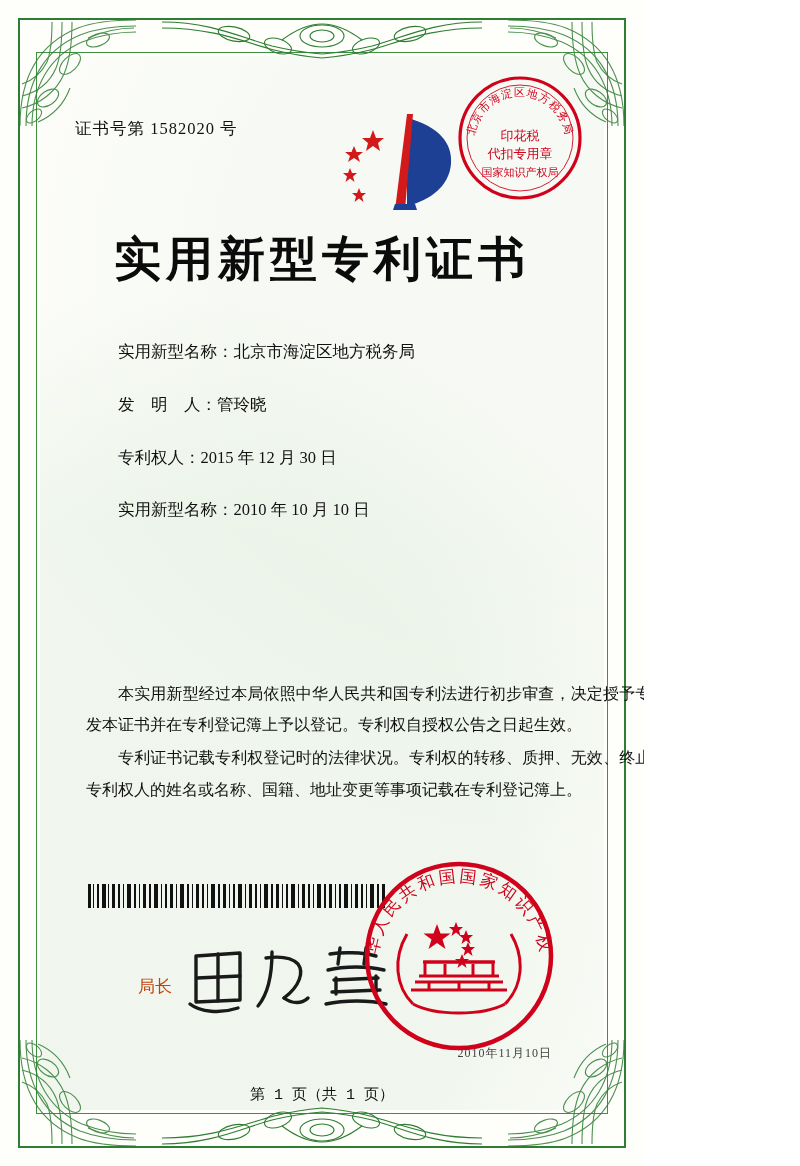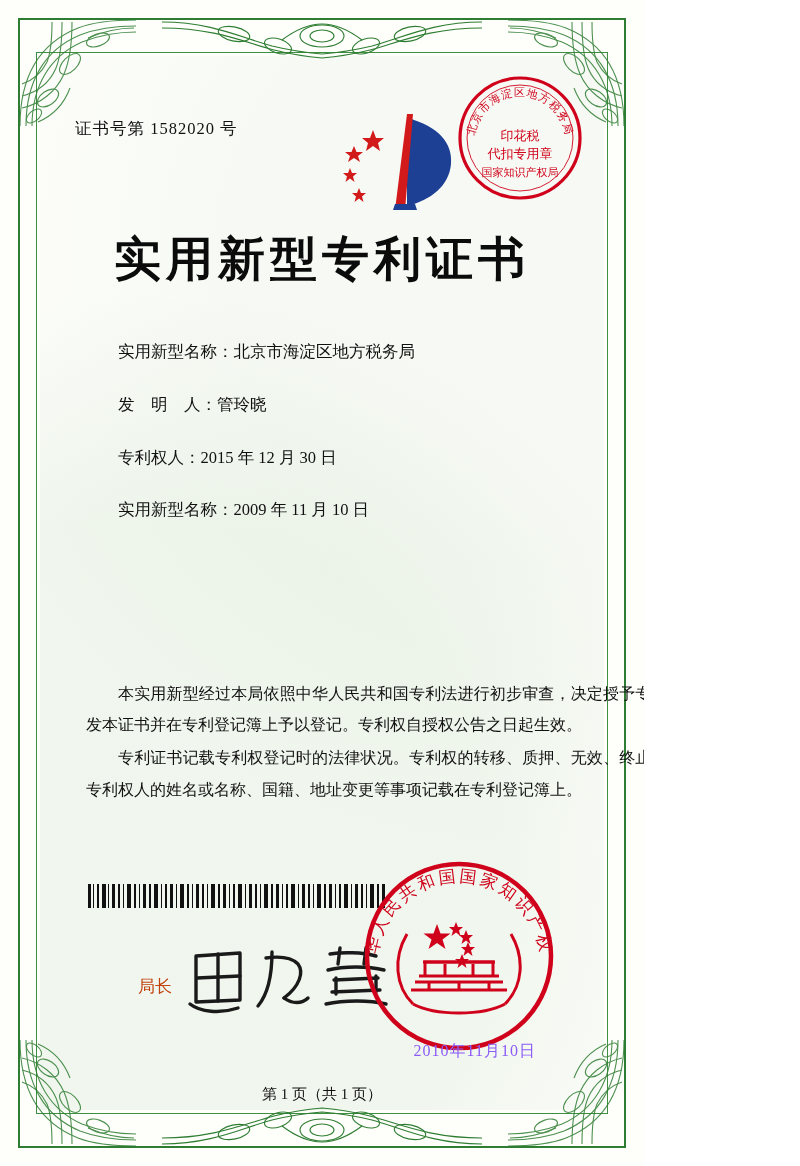--- a/index.html
+++ b/index.html
@@ -187,35 +187,36 @@
   
   .red-seal-bottom {
     position: absolute;
     right: 85px;
     bottom: 110px;
     width: 200px;
     height: 200px;
   }
   .seal-date {
     position: absolute;
-    right: 108px;
+    right: 92px;
     bottom: 104px;
-    font-size: 16px;
-    color: #8b5cf6;
+    font-size: 12px;
+    color: #404040;
     letter-spacing: 1px;
   }
 
   .page-footer {
     position: absolute;
     left: 0;
     right: 0;
     bottom: 62px;
     text-align: center;
     font-size: 15px;
     color: #111;
+    font-family: Liberation Mono, monospace;
   }
 </style>
 </head>
 <body>
 
 <div class="page">
 
   <div class="bg-wash"></div>
 
   <div class="border-outer"></div>
@@ -350,21 +351,21 @@
     <div class="field-row">
       <span class="field-label">实用新型名称：</span><span class="field-value">北京市海淀区地方税务局</span>
     </div>
     <div class="field-row">
       <span class="field-label">发　明　人：</span><span class="field-value">管玲晓</span>
     </div>
     <div class="field-row">
       <span class="field-label">专利权人：</span><span class="field-value">2015 年 12 月 30 日</span>
     </div>
     <div class="field-row">
-      <span class="field-label">实用新型名称：</span><span class="field-value">2009 年 11 月 10 日</span>
+      <span class="field-label">实用新型名称：</span><span class="field-value">2010 年 10 月 10 日</span>
     </div>
   </div>
 
   <div class="body-text">
     <p>本实用新型经过本局依照中华人民共和国专利法进行初步审查，决定授予专利权，颁发本证书并在专利登记簿上予以登记。专利权自授权公告之日起生效。</p>
     <p>专利证书记载专利权登记时的法律状况。专利权的转移、质押、无效、终止、恢复和专利权人的姓名或名称、国籍、地址变更等事项记载在专利登记簿上。</p>
   </div>
 
   <svg class="barcode" viewBox="0 0 300 24" preserveAspectRatio="none">
     <g fill="#111">

